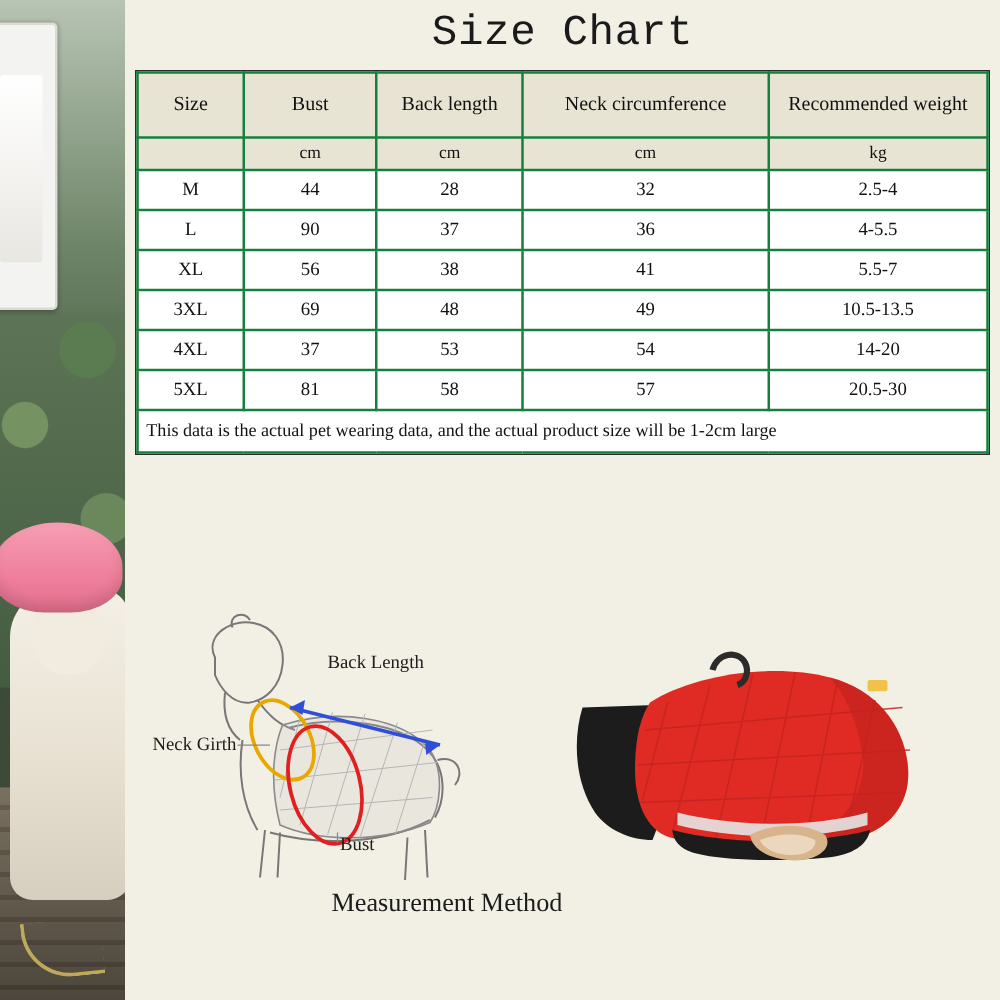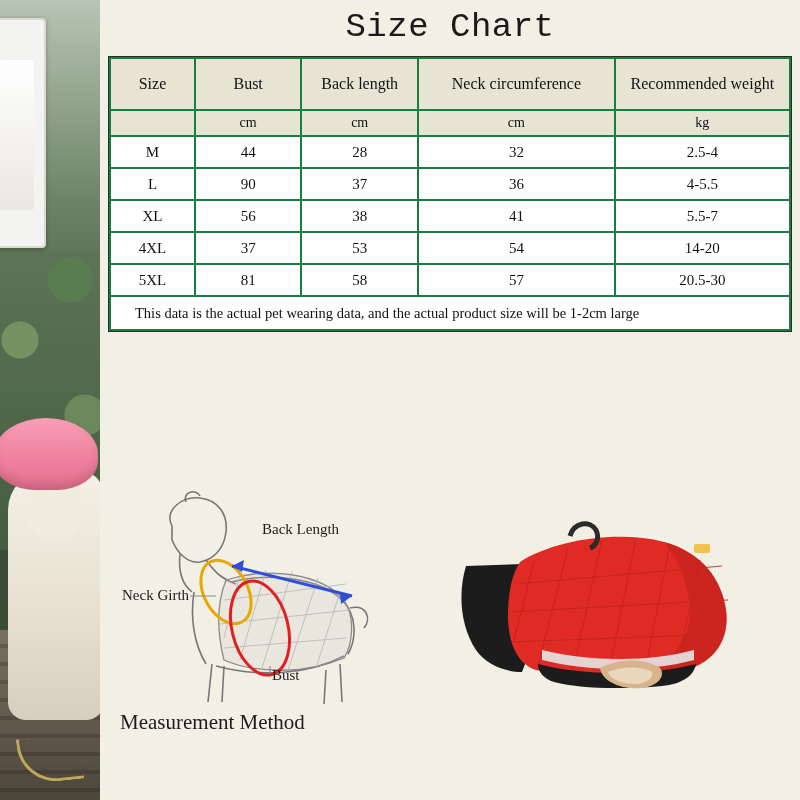--- a/index.html
+++ b/index.html
@@ -139,21 +139,21 @@
   tbody td { height: 32px; background: #ffffff; }
   td.col-size, th.col-size { width: 80px; }
   td.col-bust, th.col-bust { width: 100px; }
   td.col-back, th.col-back { width: 110px; }
   td.col-neck, th.col-neck { width: 185px; }
   td.col-weight, th.col-weight { width: 165px; }
   tr.note-row td {
     height: 34px;
     font-size: 14.5px;
     text-align: left;
-    padding-left: 24px;
+    padding-left: 6px;
     background: #ffffff;
   }
 
   
   #figures {
     position: absolute;
     left: 0; top: 482px;
     width: 700px; height: 318px;
   }
 
@@ -161,21 +161,21 @@
   #measure {
     position: absolute;
     left: 20px; top: 6px;
     width: 330px; height: 258px;
   }
   #measure svg { display: block; }
   #measure-caption {
     position: absolute;
     left: 20px; top: 228px;
     width: 330px;
-    text-align: left;
+    text-align: right;
     font-size: 21px;
     color: #1c1c1c;
     font-family: "Liberation Serif", serif;
   }
 
   
   #product {
     position: absolute;
     left: 350px; top: 18px;
     width: 330px; height: 230px;
@@ -238,20 +238,27 @@
             <td class="col-weight">4-5.5</td>
           </tr>
           <tr>
             <td class="col-size">XL</td>
             <td class="col-bust">56</td>
             <td class="col-back">38</td>
             <td class="col-neck">41</td>
             <td class="col-weight">5.5-7</td>
           </tr>
           <tr>
+            <td class="col-size">3XL</td>
+            <td class="col-bust">69</td>
+            <td class="col-back">48</td>
+            <td class="col-neck">49</td>
+            <td class="col-weight">10.5-13.5</td>
+          </tr>
+          <tr>
             <td class="col-size">4XL</td>
             <td class="col-bust">37</td>
             <td class="col-back">53</td>
             <td class="col-neck">54</td>
             <td class="col-weight">14-20</td>
           </tr>
           <tr>
             <td class="col-size">5XL</td>
             <td class="col-bust">81</td>
             <td class="col-back">58</td>

